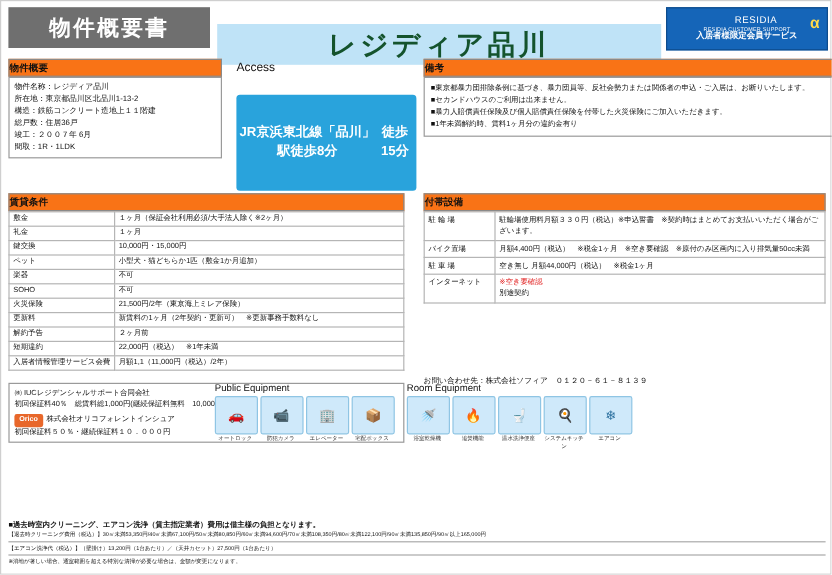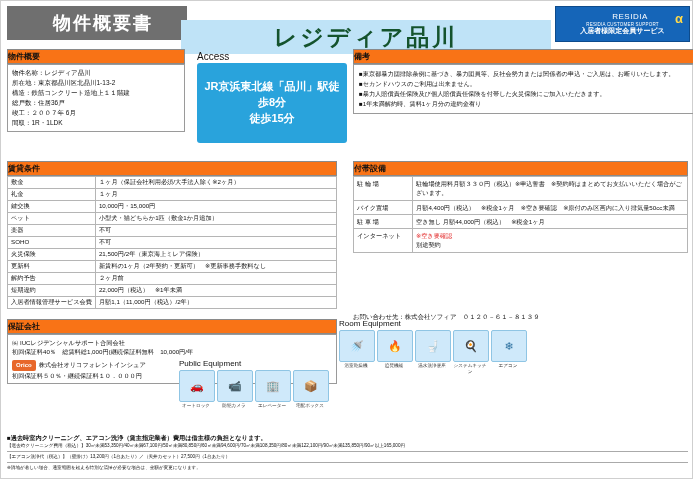--- a/index.html
+++ b/index.html
@@ -11,21 +11,21 @@
     color:#111;
     overflow:hidden;
   }
   .page{position:relative;width:693px;height:479px;box-sizing:border-box;border:1px solid #cfcfcf;}
 
   
   .header{position:absolute;left:4px;top:3px;width:683px;height:42px;}
   .hdr-title{
     position:absolute;left:2px;top:2px;width:168px;height:34px;
     background:#6f6f6f;color:#fff;display:flex;align-items:center;justify-content:center;
-    font-size:18px;font-weight:bold;letter-spacing:2px;padding-left:12px;
+    font-size:18px;font-weight:bold;letter-spacing:2px;
   }
   .hdr-name{
     position:absolute;left:176px;top:16px;width:370px;height:34px;
     background:#bfe3f7;color:#14532d;display:flex;align-items:center;justify-content:center;
     font-size:23px;font-weight:bold;letter-spacing:3px;
   }
   .hdr-logo{
     position:absolute;left:550px;top:2px;width:133px;height:34px;
     background:#1565b8;color:#fff;border:1px solid #0d4b8c;
     display:flex;flex-direction:column;align-items:center;justify-content:center;line-height:1.25;
@@ -55,23 +55,23 @@
 
   
   .guar{position:absolute;left:6px;top:318px;width:330px;}
   .guar .body{font-size:6.2px;line-height:1.5;padding:3px 4px;}
   .guar .orico{display:flex;align-items:center;gap:3px;margin-top:3px;}
   .orico-logo{background:#e8672a;color:#fff;font-size:6px;font-weight:bold;padding:1px 4px;border-radius:2px;}
 
   
   .access-lbl{position:absolute;left:196px;top:50px;font-size:10px;}
   .access{
-    position:absolute;left:196px;top:62px;width:150px;height:80px;
+    position:absolute;left:196px;top:78px;width:150px;height:80px;
     background:#29a3dc;color:#fff;border-radius:3px;
-    display:flex;flex-direction:column;align-items:center;justify-content:center;
+    display:flex;flex-direction:row;align-items:center;justify-content:center;
     font-size:9.5px;font-weight:bold;line-height:1.45;text-align:center;padding:2px;
     box-sizing:border-box;
   }
   .access .big{font-size:11px;}
 
   
   .remarks{position:absolute;left:352px;top:48px;width:392px;}
   .remarks .body{font-size:6.2px;line-height:1.6;padding:4px 5px;}
 
   
@@ -86,21 +86,21 @@
   .icons{position:absolute;left:178px;top:318px;width:330px;}
   .icons .cap{font-size:8px;margin-bottom:2px;}
   .icon-grid{display:flex;gap:4px;}
   .ibox{width:34px;}
   .ipic{
     width:34px;height:30px;background:#cfe9fa;border:1px solid #8fc5e4;border-radius:2px;
     display:flex;align-items:center;justify-content:center;font-size:11px;color:#2a6f9e;
   }
   .ilab{font-size:4.6px;text-align:center;line-height:1.2;margin-top:1px;color:#333;}
   .grp{position:absolute;}
-  .grp.pub{left:0;top:0;width:150px;margin-top:40px;}
+  .grp.pub{left:0;top:0;width:150px;}
   .grp.room{left:160px;top:0;width:170px;}
 
   
   .notes{position:absolute;left:6px;top:432px;width:681px;font-size:5.6px;line-height:1.55;}
   .notes .b{font-weight:bold;font-size:6.2px;}
   .notes .tiny{font-size:4.6px;line-height:1.4;}
   .hr{border-top:1px solid #aaa;margin:2px 0;}
 </style>
 </head>
 <body>
@@ -220,21 +220,20 @@
           <div class="red">※空き要確認</div>
           <div>別途契約</div>
         </td>
           </tr>
     </tbody>
       </table>
   </div>
   <div class="contact">お問い合わせ先：株式会社ソフィア　０１２０－６１－８１３９</div>
 
   <div class="guar">
-    <div class="bar">保証会社</div>
     <div class="box body">
       <div>㈱ IUCレジデンシャルサポート合同会社</div>
       <div>初回保証料40％　総賃料総1,000円(継続保証料無料　10,000円/年</div>
       <div class="orico">
         <span class="orico-logo">Orico</span>
         <span>株式会社オリコフォレントインシュア</span>
       </div>
       <div>初回保証料５０％・継続保証料１０．０００円</div>
     </div>
   </div>

